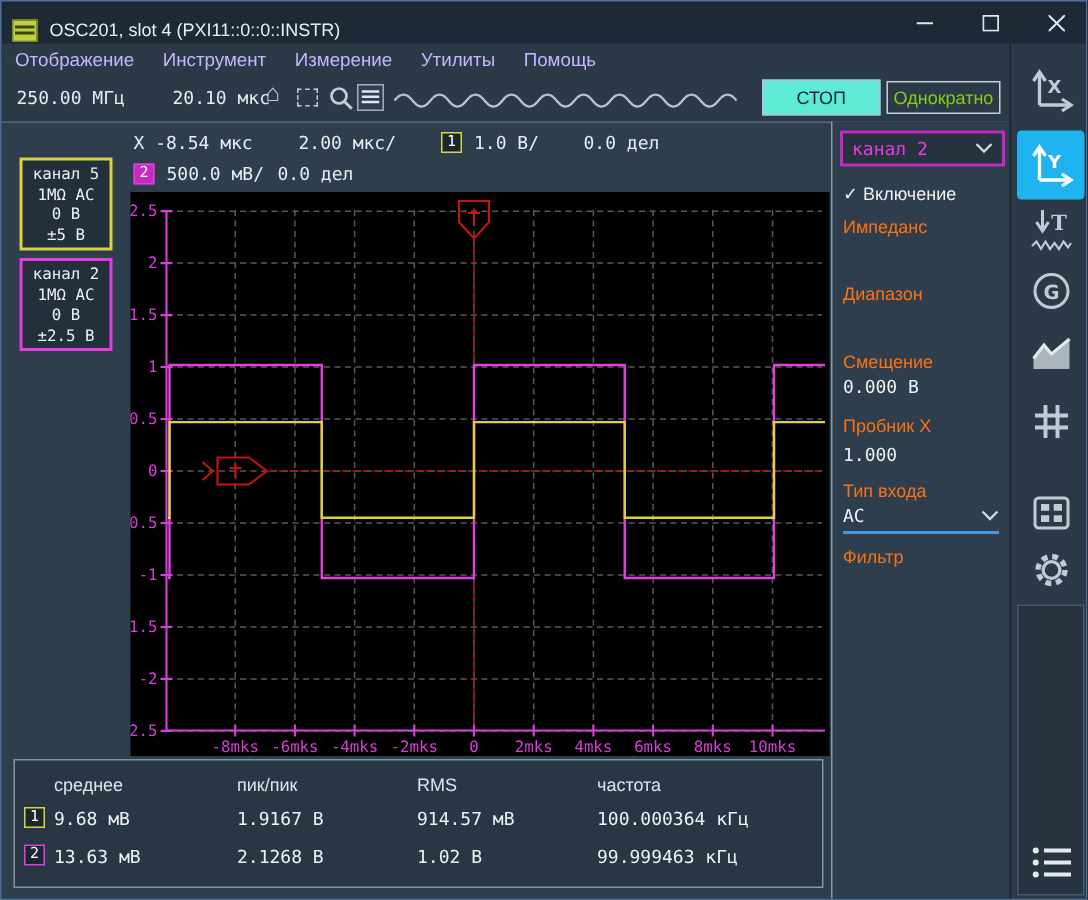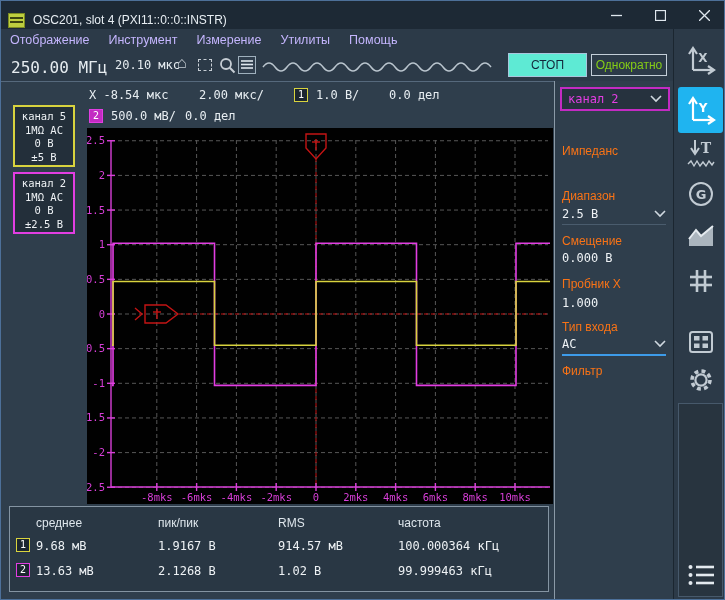--- a/index.html
+++ b/index.html
@@ -22,21 +22,21 @@
   .win-btn svg{stroke:#dfe7ee;stroke-width:1.3;fill:none;}
   #btn-min{right:88px;} #btn-max{right:44px;} #btn-close{right:0;}
 
   
   #menubar{position:absolute;left:0;top:28px;width:672px;height:21px;background:#2c3a48;
     display:flex;align-items:center;padding-left:9px;gap:19px;}
   .menu-item{font-size:12.5px;color:#c4b5fd;}
 
   
   #toolbar{position:absolute;left:0;top:49px;width:672px;height:31px;background:#2c3a48;}
-  #tb-rate{position:absolute;left:10px;top:8px;font-size:16px;}
+  #tb-rate{position:absolute;left:10px;top:8px;font-size:12px;}
   #tb-dur{position:absolute;left:114px;top:8px;font-size:12px;}
   #tb-home{position:absolute;left:176px;top:4px;font-size:16px;color:#c6cdd4;}
   #tb-sel{position:absolute;left:197px;top:9px;width:14px;height:12px;border:1px dashed #c6cdd4;}
   #tb-zoom{position:absolute;left:218px;top:7px;}
   #tb-list{position:absolute;left:237px;top:6px;width:18px;height:18px;border:1px solid #9fb0bd;
     display:flex;align-items:center;justify-content:center;background:#36455466;}
   #tb-wave{position:absolute;left:260px;top:8px;}
   #btn-stop{position:absolute;left:507px;top:3px;width:79px;height:24px;background:#5eead4;
     border:1px solid #a9c6dd;color:#13263a;font-size:12px;display:flex;align-items:center;justify-content:center;}
   #btn-single{position:absolute;left:590px;top:4px;width:76px;height:22px;background:#2c3a48;
@@ -282,32 +282,30 @@
   <div id="settings">
     <div id="ch-select" class="mono">
       <span>канал 2</span>
       <span class="chev">
           <svg width="12" height="8" fill="none" stroke="#cfd8df" stroke-width="1.6">
             <polyline points="1,1 6,6 11,1"></polyline>
           </svg>
         </span>
     </div>
 
+    <div class="set-value" style="top:41px;border:none;">
+      <span>
+        <span>✓</span>
+        <span>Включение</span>
+      </span>
+    </div>
 
     <span class="set-label" style="top:63px;">Импеданс</span>
 
     <span class="set-label" style="top:108px;">Диапазон</span>
-    <div class="set-value mono underline" style="top:126px;">
-      <span>2.5 В</span>
-      <span class="chev">
-          <svg width="12" height="8" fill="none" stroke="#cfd8df" stroke-width="1.6">
-            <polyline points="1,1 6,6 11,1"></polyline>
-          </svg>
-        </span>
-    </div>
 
     <span class="set-label" style="top:153px;">Смещение</span>
     <div class="set-value mono" style="top:170px;">
       <span>0.000 В</span>
     </div>
 
     <span class="set-label" style="top:196px;">Пробник X</span>
     <div class="set-value mono" style="top:215px;">
       <span>1.000</span>
     </div>

